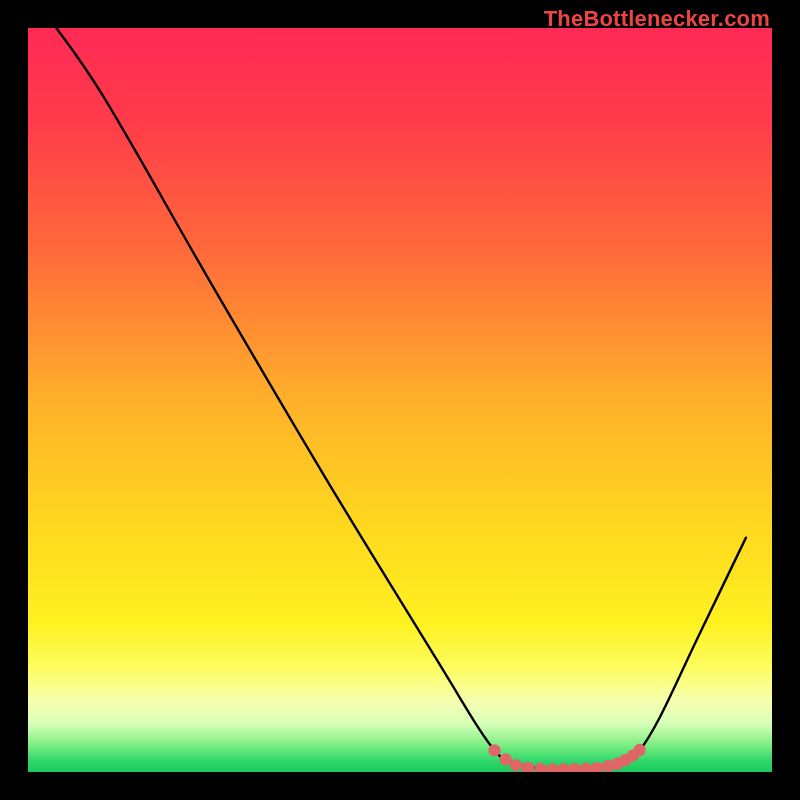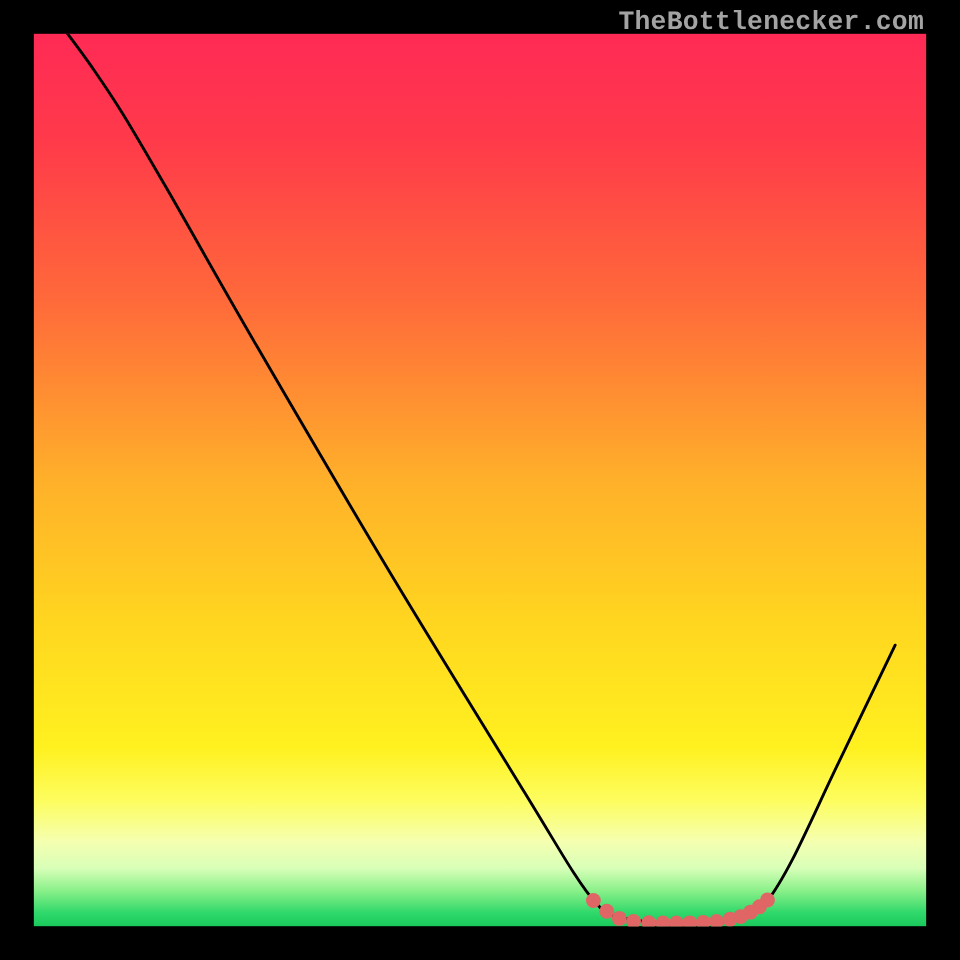--- a/index.html
+++ b/index.html
@@ -15,24 +15,24 @@
     left: 28px;
     top: 28px;
     width: 744px;
     height: 744px;
     background: #000;
   }
   .watermark {
     position: absolute;
     top: 6px;
     right: 30px;
-    font-family: Liberation Mono, monospace;
+    font-family: Liberation Sans, sans-serif;
     font-size: 22px;
     font-weight: 600;
-    color: #a3a3a3;
+    color: #ef4444;
     letter-spacing: 0.2px;
     z-index: 10;
   }
   svg { display: block; }
 </style>
 </head>
 <body>
 
 <div class="watermark">TheBottlenecker.com</div>
 

